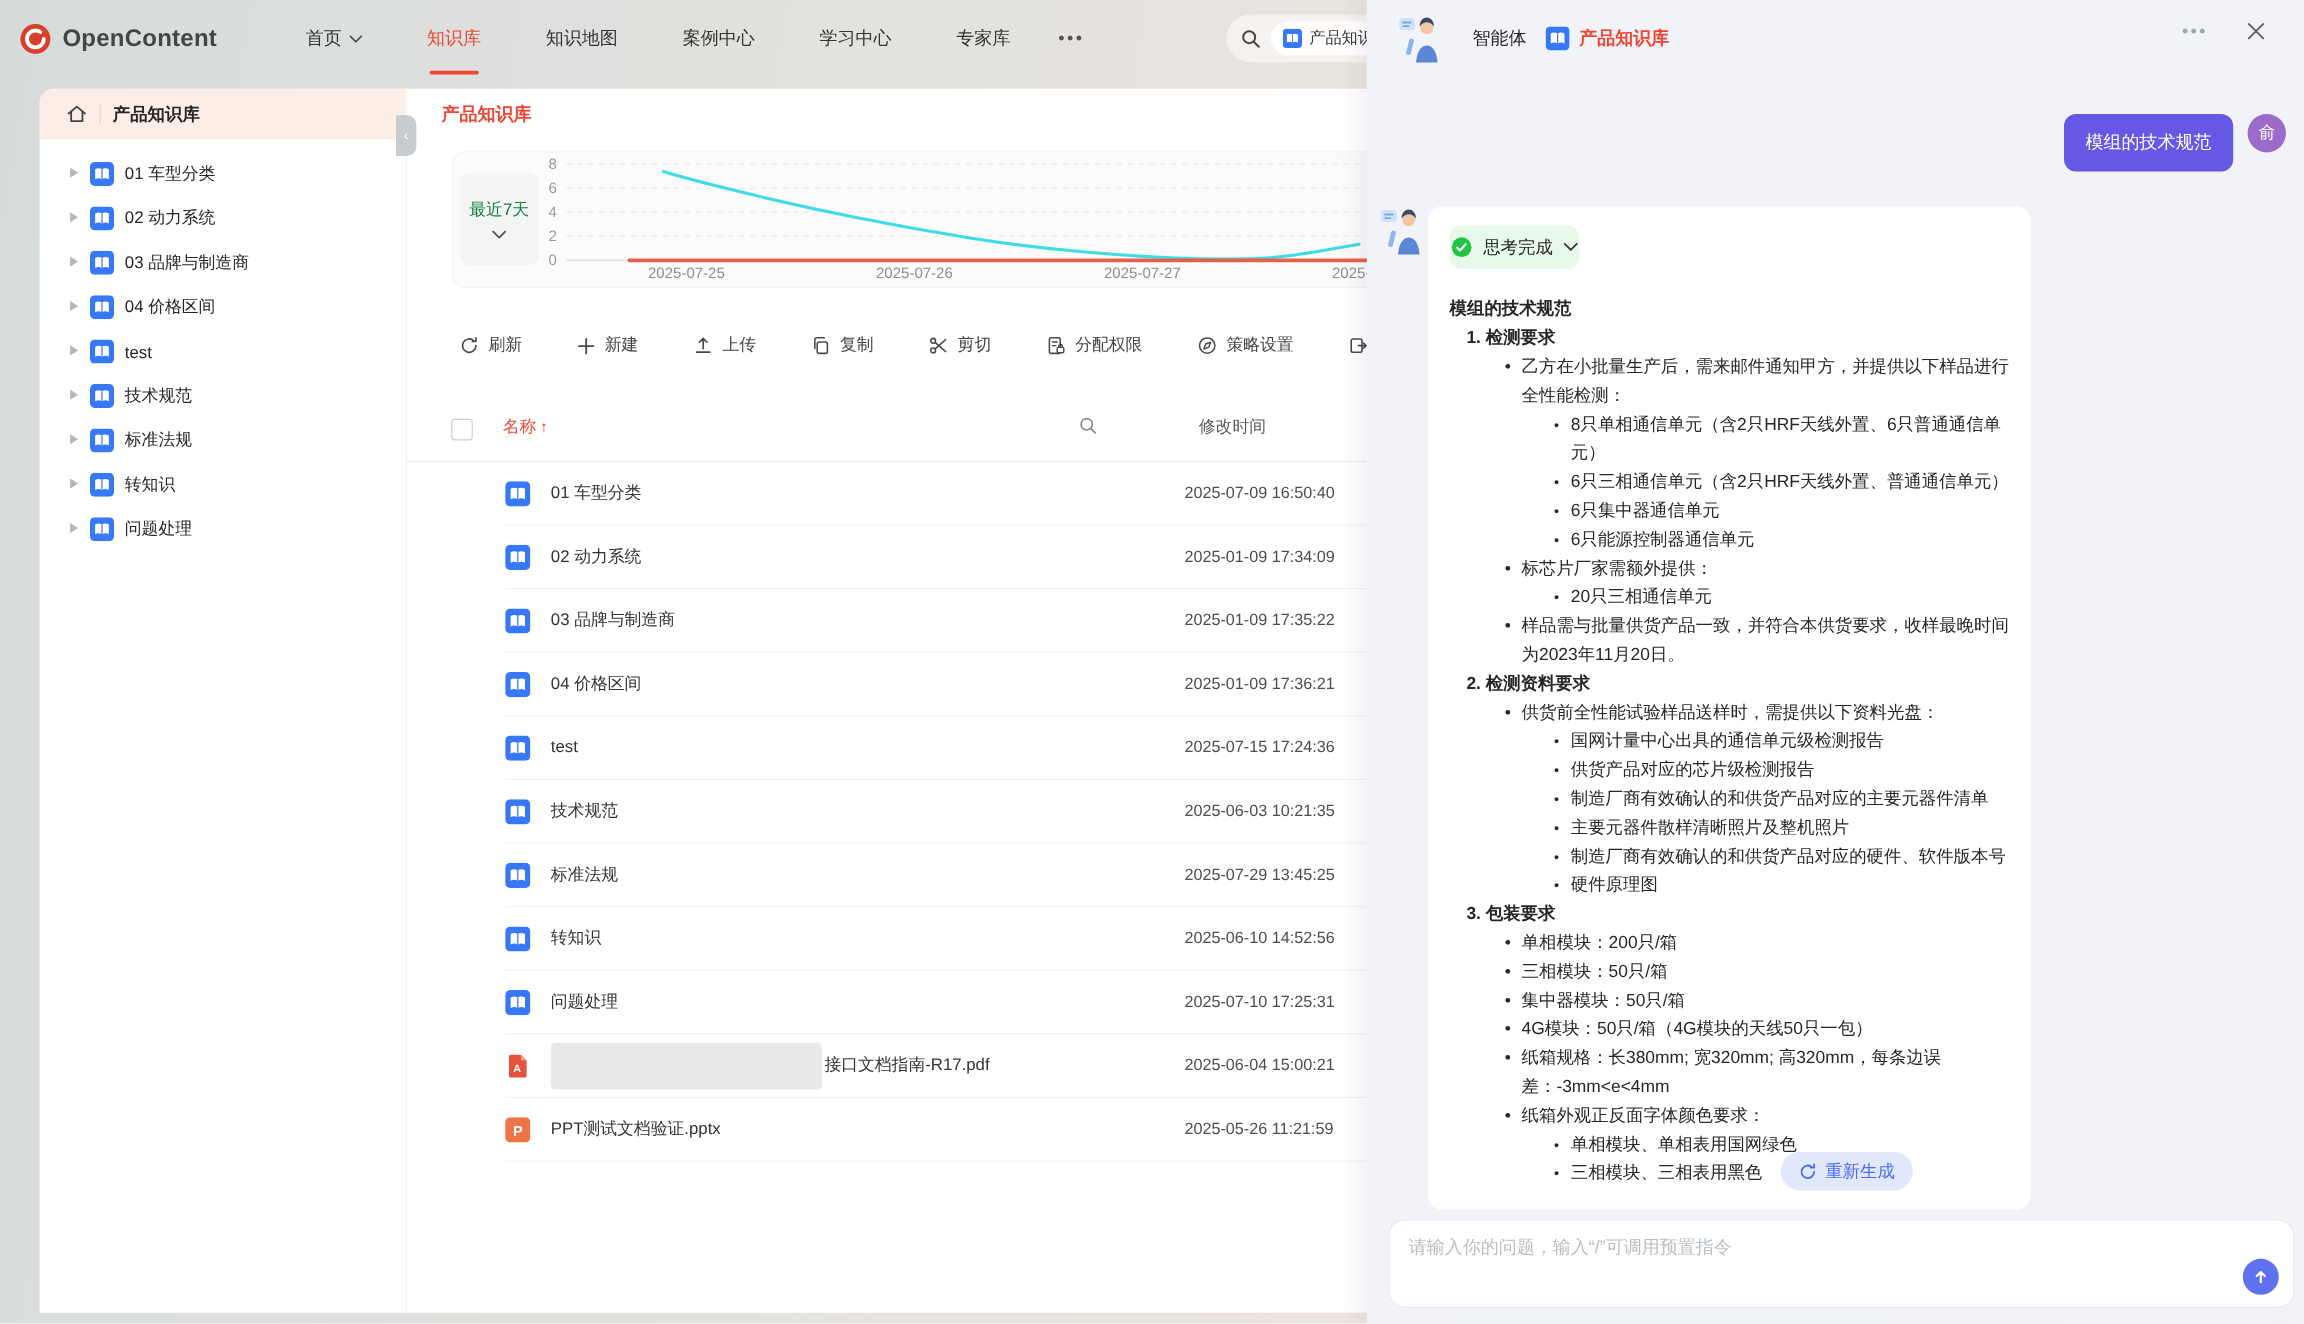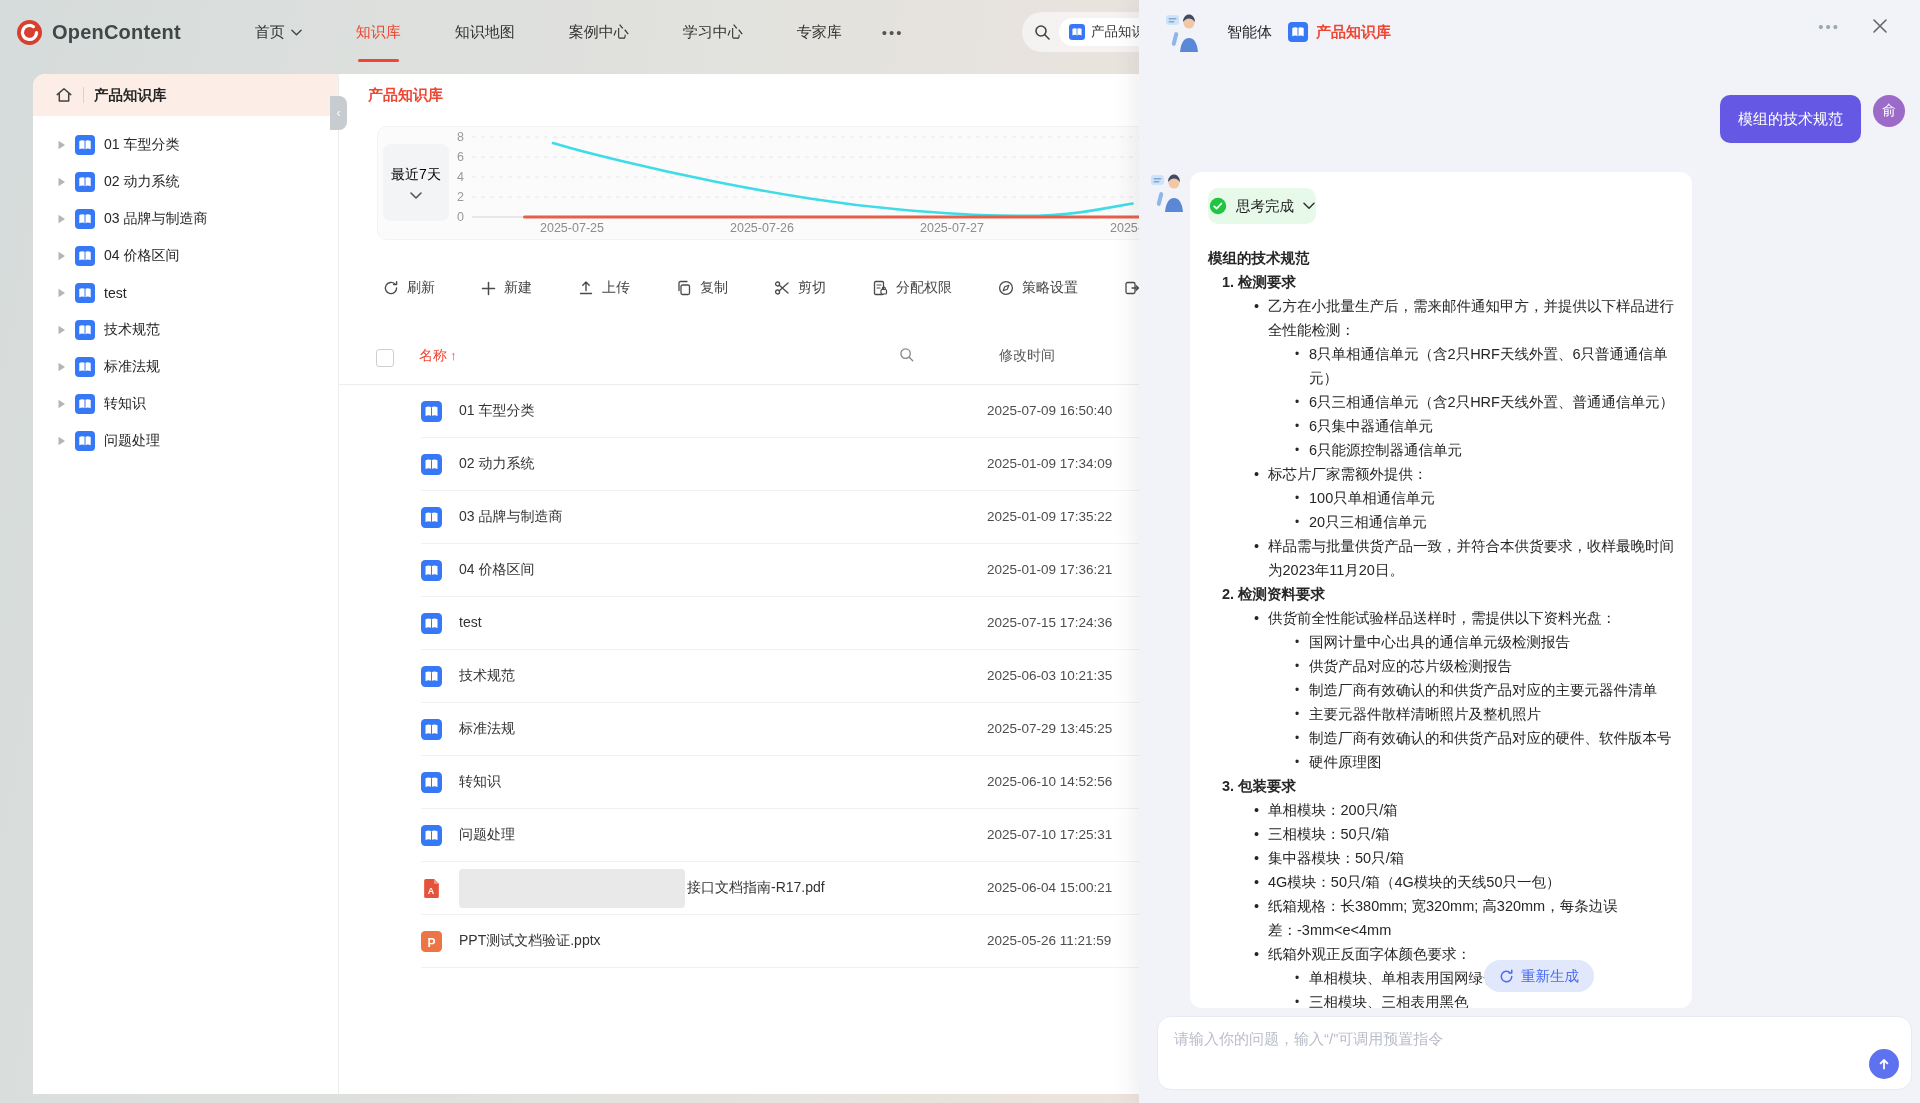--- a/index.html
+++ b/index.html
@@ -36,21 +36,21 @@
   .tree-item .lbl{font-size:14px;color:#262626;}
   .caret{width:9px;height:10px;flex:0 0 9px;}
   .collapse-handle{position:absolute;left:297px;top:22px;width:17px;height:34px;background:#c7ccd0;border-radius:0 8px 8px 0;
     color:#fff;display:flex;align-items:center;justify-content:center;font-size:12px;cursor:pointer;z-index:3;}
   
   .main{position:absolute;left:306px;top:0;right:0;bottom:0;}
   .main-title{position:absolute;left:29px;top:12px;font-size:15px;font-weight:bold;color:#ed4633;}
   .chart-card{position:absolute;left:38px;top:52px;width:1110px;height:112px;background:#fbfbfb;border:1px solid #f3f3f3;border-radius:10px;}
   .range-box{position:absolute;left:5px;top:17px;width:66px;height:77px;background:#f3f4f5;border-radius:8px;
     display:flex;flex-direction:column;align-items:center;justify-content:center;gap:8px;cursor:pointer;}
-  .range-box .rl{font-size:14px;color:#000000;}
+  .range-box .rl{font-size:14px;color:#15803d;}
   .chart-svg{position:absolute;left:74px;top:4px;}
   
   .toolbar{position:absolute;left:0;top:194px;right:0;height:40px;display:flex;align-items:center;padding-left:44px;gap:46px;}
   .tb-btn{display:flex;align-items:center;gap:8px;font-size:14px;color:#434343;cursor:pointer;white-space:nowrap;}
   .tb-btn svg{display:block;}
   
   .thead{position:absolute;left:0;top:256px;right:0;height:54px;border-bottom:1px solid #ededed;}
   .cbx{position:absolute;left:37px;top:19px;width:16px;height:16px;border:1px solid #cfcfcf;border-radius:3px;background:#fff;cursor:pointer;}
   .th-name{position:absolute;left:80px;top:17px;font-size:14px;color:#ed4633;cursor:pointer;}
   .th-sort{color:#ed4633;font-size:13px;margin-left:3px;}
@@ -551,21 +551,20 @@
     </div>
     <div class="blocks">
         <div class="blk title">模组的技术规范</div>
         <div class="blk h">1. 检测要求</div>
         <div class="blk li1">乙方在小批量生产后，需来邮件通知甲方，并提供以下样品进行全性能检测：</div>
         <div class="blk li2">8只单相通信单元（含2只HRF天线外置、6只普通通信单元）</div>
         <div class="blk li2">6只三相通信单元（含2只HRF天线外置、普通通信单元）</div>
         <div class="blk li2">6只集中器通信单元</div>
         <div class="blk li2">6只能源控制器通信单元</div>
         <div class="blk li1">标芯片厂家需额外提供：</div>
-        <div class="blk li2">100只单相通信单元</div>
         <div class="blk li2">20只三相通信单元</div>
         <div class="blk li1">样品需与批量供货产品一致，并符合本供货要求，收样最晚时间为2023年11月20日。</div>
         <div class="blk h">2. 检测资料要求</div>
         <div class="blk li1">供货前全性能试验样品送样时，需提供以下资料光盘：</div>
         <div class="blk li2">国网计量中心出具的通信单元级检测报告</div>
         <div class="blk li2">供货产品对应的芯片级检测报告</div>
         <div class="blk li2">制造厂商有效确认的和供货产品对应的主要元器件清单</div>
         <div class="blk li2">主要元器件散样清晰照片及整机照片</div>
         <div class="blk li2">制造厂商有效确认的和供货产品对应的硬件、软件版本号</div>
         <div class="blk li2">硬件原理图</div>

